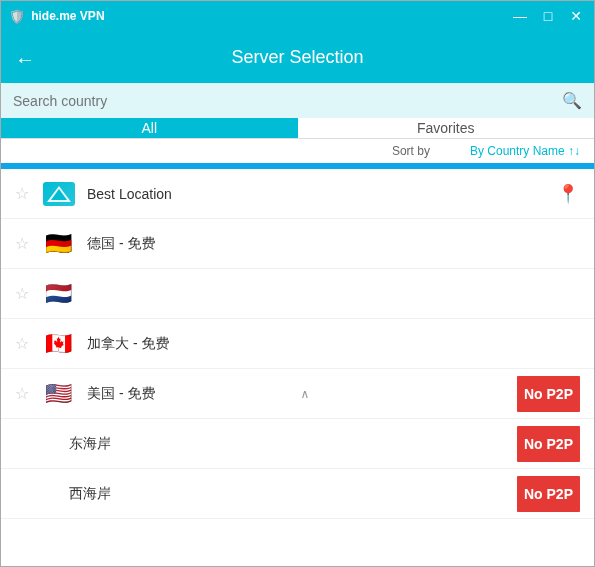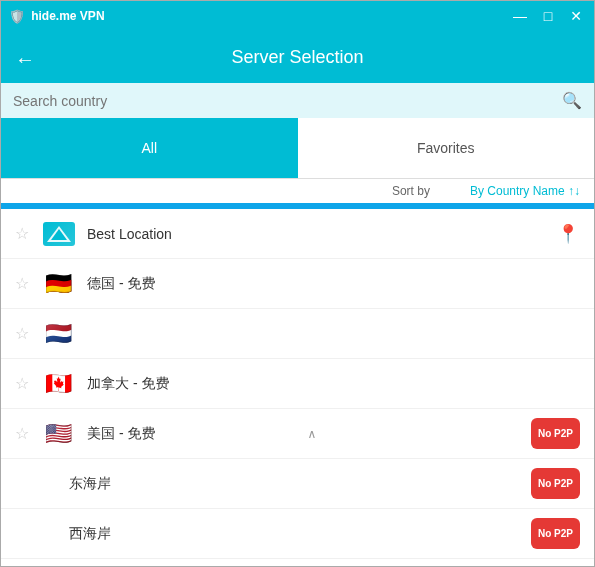--- a/index.html
+++ b/index.html
@@ -85,21 +85,21 @@
       font-size: 16px;
     }
 
     
     .tabs {
       display: flex;
       border-bottom: 1px solid #ddd;
     }
     .tab {
       flex: 1;
-      padding: 22px;
+      padding: 2px;
       text-align: center;
       font-size: 14px;
       cursor: pointer;
       border: none;
       background: #fff;
       color: #555;
     }
     .tab.active {
       background: #00bcd4;
       color: white;
@@ -157,24 +157,24 @@
       overflow: hidden;
     }
     .server-name {
       flex: 1;
       font-size: 14px;
       color: #333;
     }
     .badge {
       background: #e53935;
       color: white;
-      font-size: 10px;
+      font-size: 14px;
       font-weight: bold;
       padding: 10px 7px;
-      border-radius: 6px;
+      border-radius: 1px;
     }
     .location-pin {
       color: #00bcd4;
       font-size: 18px;
     }
     .expand-icon {
       color: #999;
       font-size: 12px;
       margin-left: 6px;
     }

